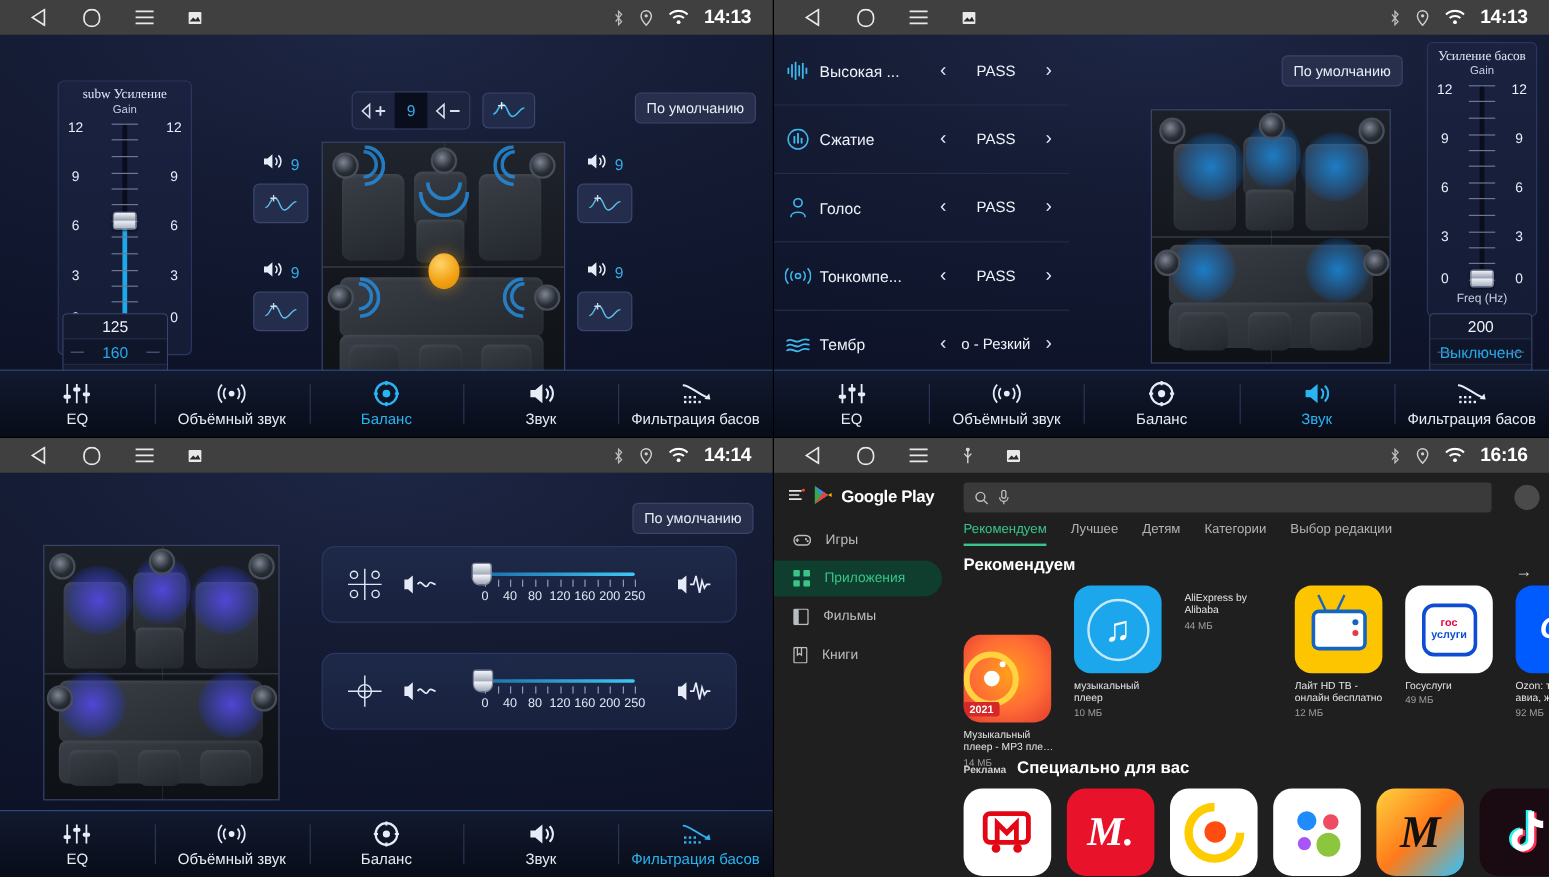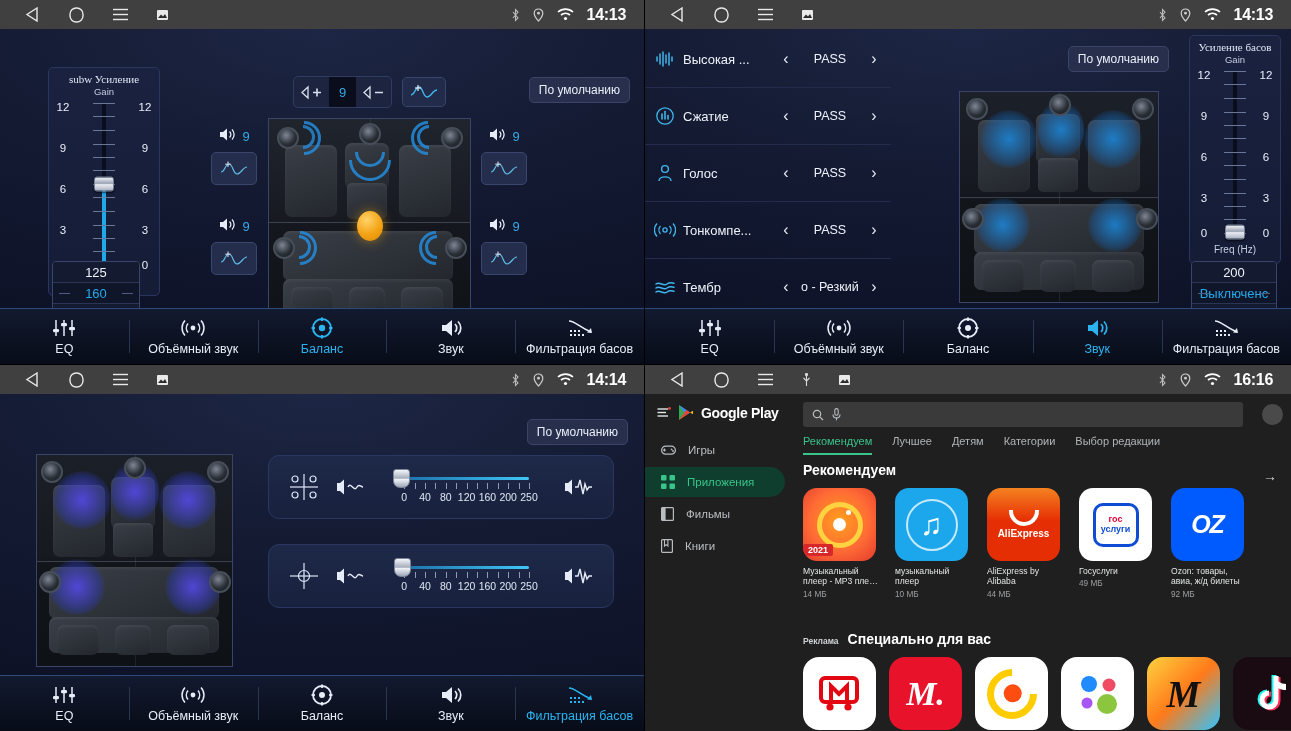--- a/index.html
+++ b/index.html
@@ -1304,49 +1304,57 @@
           <div class="gp-tab">Категории</div>
           <div class="gp-tab">Выбор редакции</div>
         </div>
 
         <div class="gp-sec" style="top:68px;">
           <div class="gp-sec-title">Рекомендуем</div>
           <div class="gp-arrow-right">→</div>
 
           <div class="gp-apps">
             <div class="gp-app">
-              <div class="gp-icon" style="background:radial-gradient(circle at 50% 45%, #ff9f1c 0%, #ff6b35 55%, #e23b2e 100%);display:flex;align-items:center;justify-content:center;">
+              <div class="gp-icon" style="background:radial-gradient(circle at 50% 45%, #ff9f1c 0%, #ff6b35 55%, #e23b2e 100%);display:flex;align-items:center;justify-content:flex-start;margin-top:41px;">
                 <div style="width:46px;height:46px;border-radius:50%;border:5px solid #ffd23f;display:flex;align-items:center;justify-content:center;">
                   <div style="width:13px;height:13px;border-radius:50%;background:#fff;box-shadow:9px -12px 0 -4px #fff;"></div>
                 </div>
                 <div style="position:absolute;left:0;bottom:5px;background:#d62828;color:#fff;font-size:9px;font-weight:bold;padding:1px 5px;border-radius:2px;">2021</div>
               </div>
               <div class="gp-name">Музыкальный плеер - MP3 плеер , Плеер ...</div>
               <div class="gp-size">14 МБ</div>
             </div>
 
             <div class="gp-app">
               <div class="gp-icon" style="background:#1ca7ec;display:flex;align-items:center;justify-content:center;">
                 <div style="width:52px;height:52px;border-radius:50%;border:2px solid rgba(255,255,255,.75);display:flex;align-items:center;justify-content:center;">
                   <span style="color:#fff;font-size:30px;line-height:1;">♫</span>
                 </div>
               </div>
               <div class="gp-name">музыкальный плеер</div>
               <div class="gp-size">10 МБ</div>
             </div>
 
             <div class="gp-app">
-              <div class="gp-icon" style="background:linear-gradient(180deg,#f58220 0%,#e62e04 45%);display:flex;flex-direction:column;align-items:center;justify-content:center;gap:2px;">
-                <div style="width:30px;height:16px;border:4px solid #fff;border-top:0;border-radius:0 0 16px 16px;"></div>
-                <div style="color:#fff;font-size:10px;font-weight:bold;">AliExpress</div>
-              </div>
               <div class="gp-name">AliExpress by Alibaba</div>
               <div class="gp-size">44 МБ</div>
             </div>
 
+            <div class="gp-app">
+              <div class="gp-icon" style="background:#fdc500;display:flex;align-items:center;justify-content:center;">
+                <div style="position:relative;width:46px;height:34px;border:3px solid #1565c0;border-radius:6px;background:#fff;">
+                  <div style="position:absolute;right:4px;top:5px;width:5px;height:5px;border-radius:50%;background:#1565c0;"></div>
+                  <div style="position:absolute;right:4px;top:14px;width:5px;height:5px;border-radius:50%;background:#e63946;"></div>
+                  <div style="position:absolute;left:5px;top:-16px;width:2px;height:16px;background:#1565c0;transform:rotate(-25deg);"></div>
+                  <div style="position:absolute;left:20px;top:-16px;width:2px;height:16px;background:#1565c0;transform:rotate(25deg);"></div>
+                </div>
+              </div>
+              <div class="gp-name">Лайт HD ТВ - онлайн бесплатно</div>
+              <div class="gp-size">12 МБ</div>
+            </div>
 
             <div class="gp-app">
               <div class="gp-icon" style="background:#fff;display:flex;align-items:center;justify-content:center;">
                 <div style="width:46px;height:44px;border:3px solid #0d4cd3;border-radius:10px;display:flex;flex-direction:column;align-items:center;justify-content:center;line-height:1.05;">
                   <span style="color:#e4003a;font-size:9px;font-weight:bold;">гос</span>
                   <span style="color:#0d4cd3;font-size:9px;font-weight:bold;">услуги</span>
                 </div>
               </div>
               <div class="gp-name">Госуслуги</div>
               <div class="gp-size">49 МБ</div>

